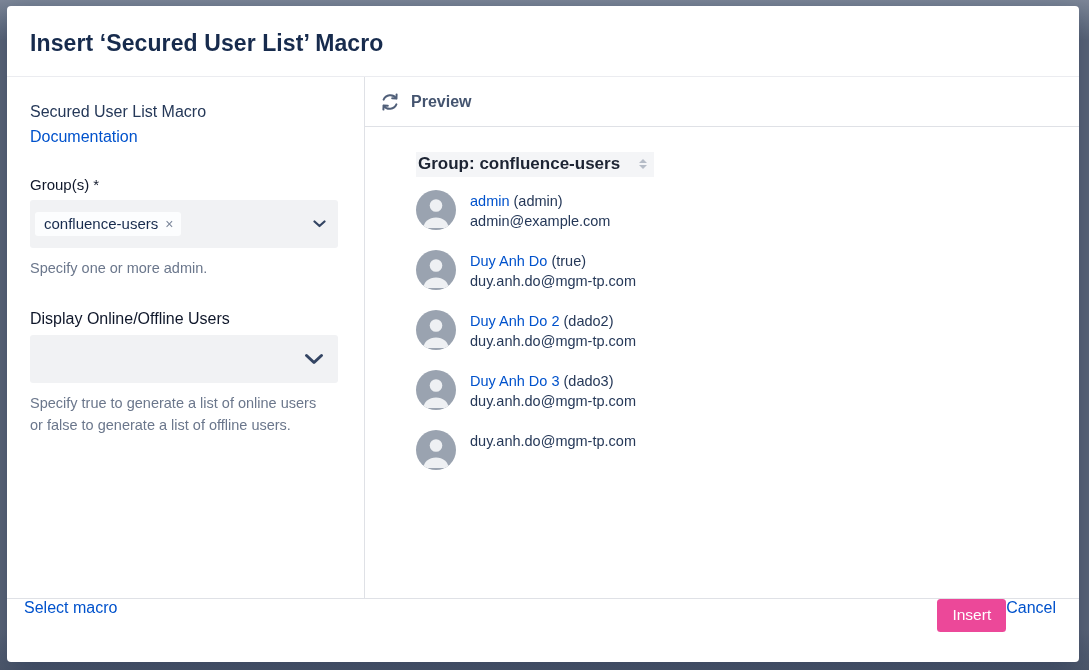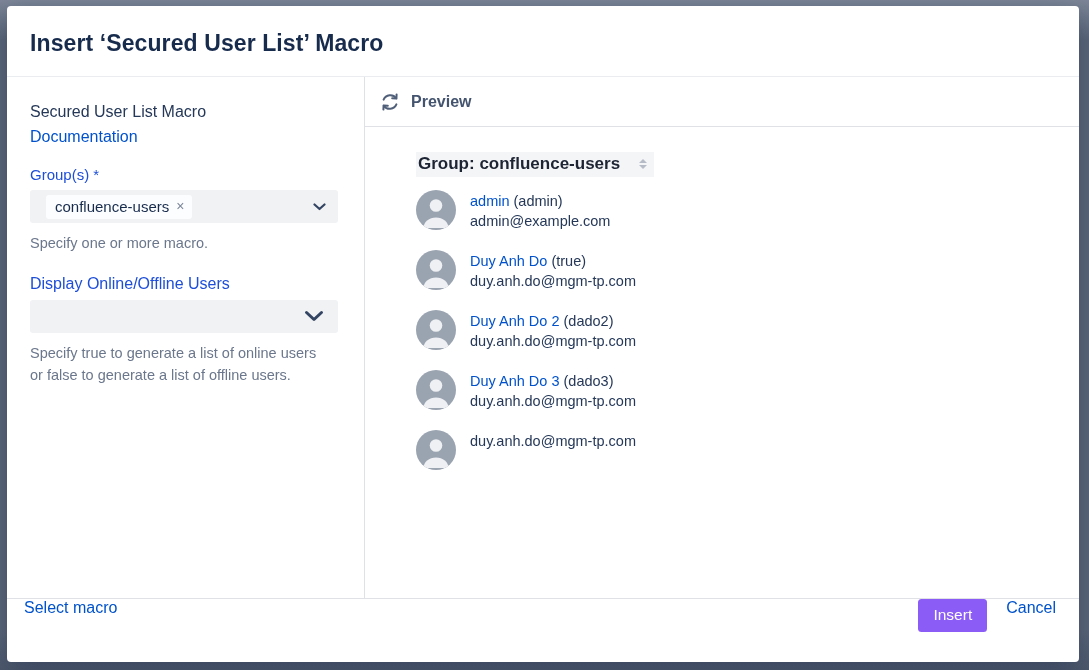--- a/index.html
+++ b/index.html
@@ -30,24 +30,24 @@
   .modal-title { font-size:23px; font-weight:600; color:#172b4d; letter-spacing:.1px; }
   
   .modal-body { flex:1; display:flex; min-height:0; }
   .form-panel {
     width:358px; flex:0 0 358px;
     border-right:1px solid #dfe1e6;
     padding:26px 20px 0 23px;
   }
   .macro-name { font-size:16px; color:#253858; margin-bottom:7px; }
   .doc-link { font-size:16px; color:#0052cc; text-decoration:none; display:inline-block; cursor:pointer; }
-  .field-label { font-size:15px; font-weight:500; color:#1d4ed8; margin-top:20px; margin-bottom:7px; }
+  .field-label { font-size:15px; font-weight:500; color:#0f172a; margin-top:30px; margin-bottom:7px; }
   .select-box {
-    width:308px; height:33px; background:#f1f2f4; border-radius:3px;
-    display:flex; align-items:center; padding:0 12px 0 16px; cursor:pointer;
+    width:308px; height:48px; background:#f1f2f4; border-radius:3px;
+    display:flex; align-items:center; padding:0 12px 0 5px; cursor:pointer;
   }
   .tag {
     background:#fcfdfe; border-radius:3px; padding:3px 8px 4px 9px;
     display:inline-flex; align-items:center; gap:7px;
     font-size:15px; color:#172b4d;
   }
   .tag-x { color:#7a869a; font-size:14px; line-height:1; cursor:pointer; }
   .spacer { flex:1; }
   .helper { font-size:14.5px; color:#6b778c; margin-top:10px; line-height:1.5; width:302px; }
   .empty-select { justify-content:flex-end; }
@@ -76,23 +76,23 @@
   .user-name { color:#0052cc; font-weight:500; text-decoration:none; cursor:pointer; }
   .user-username { color:#253858; }
   .user-email { font-size:14.5px; color:#253858; line-height:1.38; }
   
   .modal-footer {
     height:64px; flex:0 0 64px; border-top:1px solid #dfe1e6;
     display:flex; align-items:flex-start; padding:0 23px 0 17px;
   }
   .footer-link { font-size:16px; color:#0052cc; text-decoration:none; cursor:pointer; }
   .insert-btn {
-    background:#8b5cf6; color:#ffffff; border:none; border-radius:3.5px;
+    background:#ec4899; color:#ffffff; border:none; border-radius:3.5px;
     font-family:inherit; font-size:15.5px; font-weight:500;
-    padding:7px 15px 8px; cursor:pointer; margin-right:19px;
+    padding:7px 15px 8px; cursor:pointer; 
   }
   .chev-small { flex:0 0 auto; }
   .chev-big { flex:0 0 auto; }
 </style>
 </head>
 <body>
 
 <div class="backdrop"></div>
 
 <div class="modal">
@@ -111,21 +111,21 @@
       <div class="select-box">
         <span class="tag">
           <span>confluence-users</span>
           <span class="tag-x">×</span>
         </span>
         <span class="spacer"></span>
         <svg class="chev-small" width="13" height="8" viewBox="0 0 13 8" fill="none">
             <path d="M1.5 1.5 L6.5 6 L11.5 1.5" stroke="#344563" stroke-width="2.2" stroke-linecap="round" stroke-linejoin="round"></path>
           </svg>
       </div>
-      <div class="helper">Specify one or more macro.</div>
+      <div class="helper">Specify one or more admin.</div>
 
       <div class="field-label" style="font-size:16px;">Display Online/Offline Users</div>
       <div class="select-box empty-select">
         <span></span>
         <svg class="chev-big" width="20" height="12" viewBox="0 0 20 12" fill="none" style="margin-right:2px;">
             <path d="M2.5 2.5 L10 9.5 L17.5 2.5" stroke="#344563" stroke-width="3" stroke-linecap="round" stroke-linejoin="round"></path>
           </svg>
       </div>
       <div class="helper">Specify true to generate a list of online users or false to generate a list of offline users.</div>
     </div>

